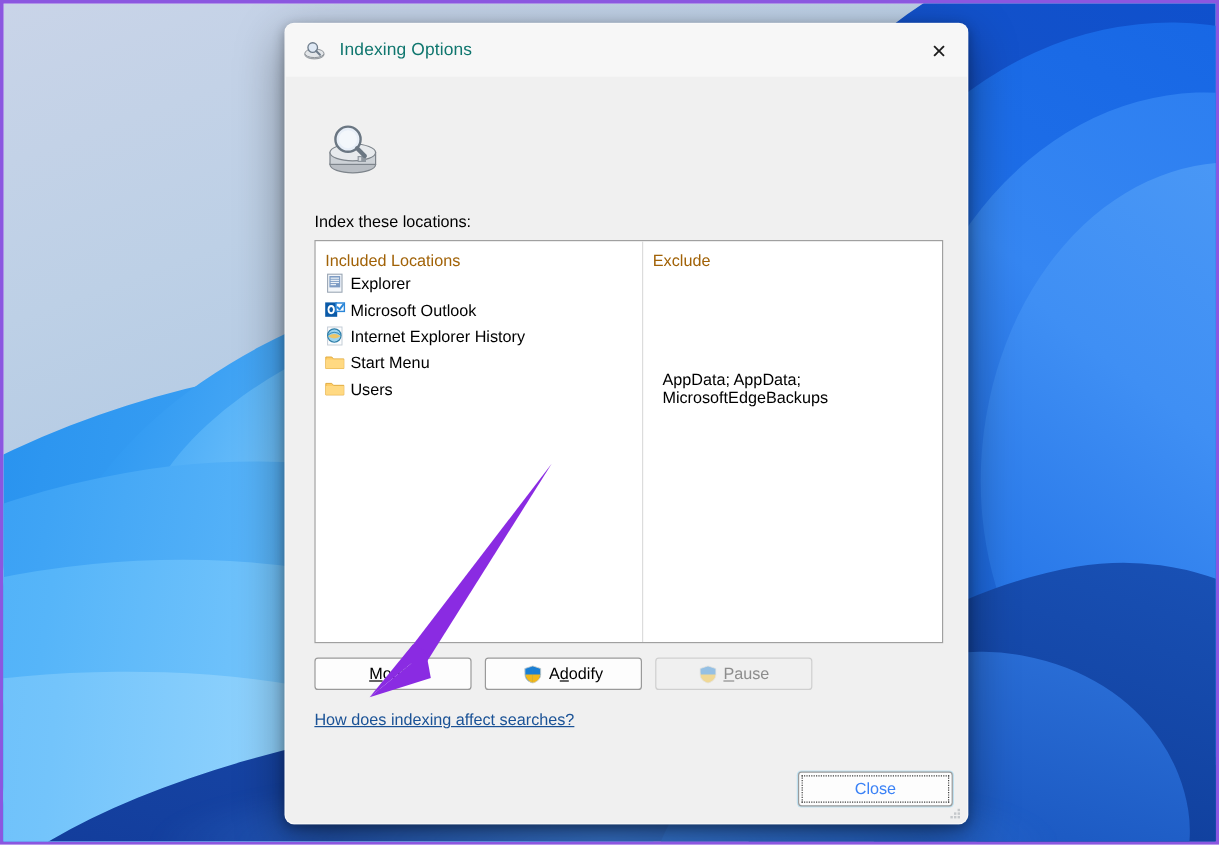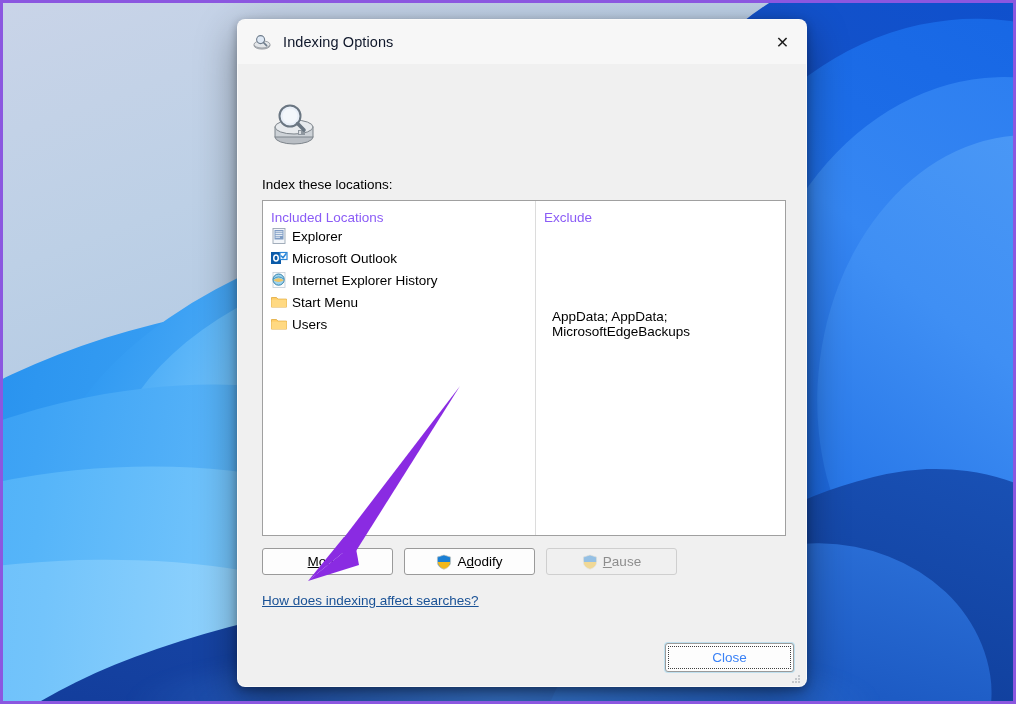--- a/index.html
+++ b/index.html
@@ -173,21 +173,21 @@
     display: flex;
     align-items: center;
     padding-left: 14px;
     position: relative;
     border-bottom: 1px solid #f0f0f0;
   }
   .title-icon { width: 20px; height: 20px; position: relative; flex: 0 0 auto; }
   .title-text {
     margin-left: 11px;
     font-size: 14.5px;
-    color: #0f172a;
+    color: #0f766e;
     letter-spacing: .1px;
   }
   .close-btn {
     position: absolute;
     right: 0; top: 0;
     width: 47px; height: 45px;
     display: flex; align-items: center; justify-content: center;
     cursor: default;
     font-size: 16px;
     color: #1b1b1b;
@@ -224,21 +224,21 @@
     position: absolute;
     left: 272px; top: 0; bottom: 0;
     width: 1px;
     background: #dcdcdc;
   }
   .col-left { position: absolute; left: 0; top: 0; width: 272px; }
   .col-right { position: absolute; left: 273px; top: 0; right: 0; }
 
   .hdr {
     font-size: 13.5px;
-    color: #8b5cf6;
+    color: #a16207;
     padding: 9px 0 0 8px;
   }
   .row {
     display: flex;
     align-items: center;
     height: 22px;
     padding-left: 7px;
     font-size: 13.5px;
     color: #000;
   }

